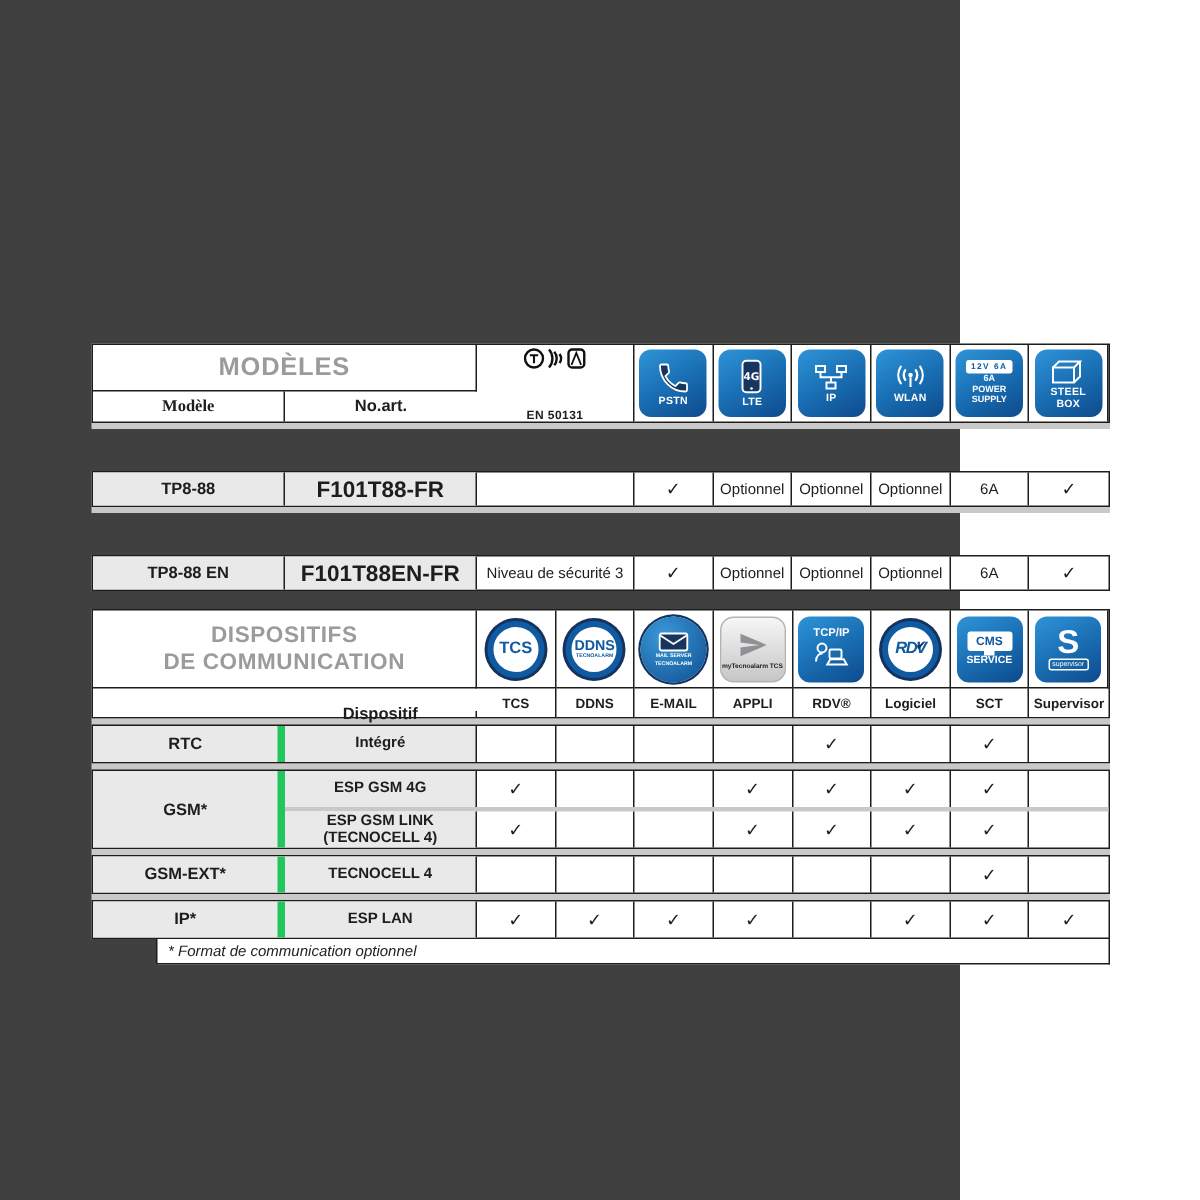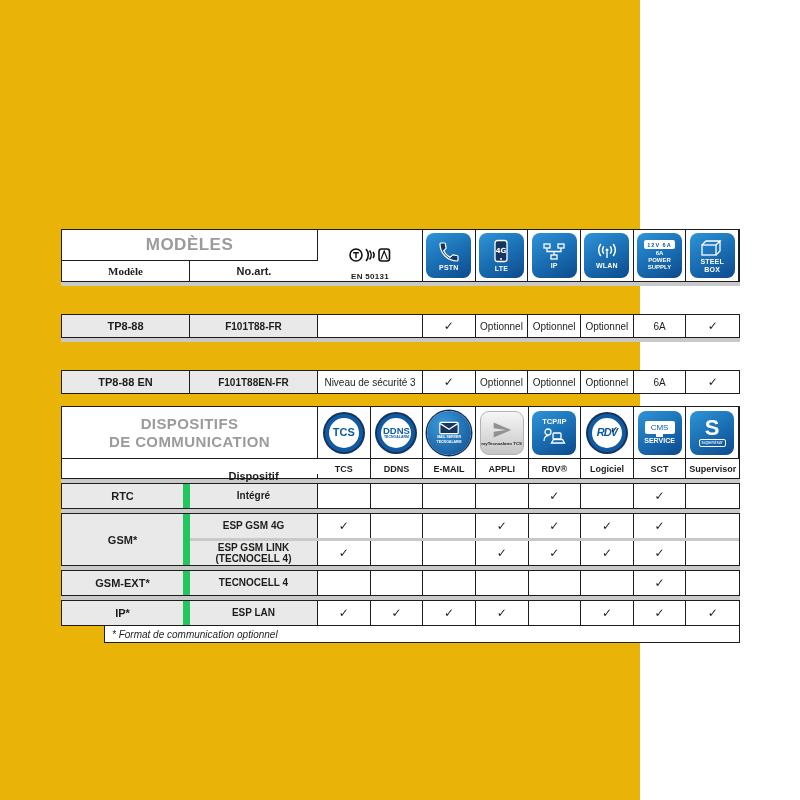--- a/index.html
+++ b/index.html
@@ -1,53 +1,53 @@
 <!DOCTYPE html>
 <html><head>
 <meta charset="utf-8">
 <style>
   * { box-sizing: border-box; margin: 0; padding: 0; }
   html,body { width:800px; height:800px; background:#fff; }
   body { font-family:"Liberation Sans","DejaVu Sans",sans-serif; color:#1d1d1b; }
-  .page { position:relative; width:640px; height:800px; background:#eab308; }
+  .page { position:relative; width:640px; height:800px; background:#404040; }
   .tables { position:absolute; left:61px; top:229px; width:679px; }
 
   
   .sep { height:4px; background:#c9c9c9; }
   .cell { border-right:1px solid #1d1d1b; display:flex; align-items:center; justify-content:center; text-align:center; }
   .cell:last-child { border-right:none; }
   .gray { background:#e9e9e9; }
 
   
   .t1-header { display:grid; grid-template-columns:128px 128px 105px repeat(6,1fr);
                grid-template-rows:31px 20px; border:1px solid #1d1d1b; background:#fff; }
   .h-models { grid-column:1/3; grid-row:1; border-right:1px solid #1d1d1b; border-bottom:1px solid #1d1d1b;
               display:flex; align-items:center; justify-content:center;
               font-size:17px; font-weight:bold; color:#9b9b9b; letter-spacing:.5px; }
   .h-sub { font-size:11px; font-weight:bold; }
   .h-span { grid-row:1/3; }
   .t1-row { display:grid; grid-template-columns:128px 128px 105px repeat(6,1fr);
             height:24px; border:1px solid #1d1d1b; background:#fff;margin-top:28px; }
   .t1-row .cell { font-size:10px; }
   .t1-row .name { font-size:11px; font-weight:bold; }
-  .t1-row .art { font-size:10px; font-weight:bold; }
+  .t1-row .art { font-size:15px; font-weight:bold; }
   .t1-row .check { font-size:12px; }
 
   
   .t2-wrap { margin-top:12px; }
   .t2-header { display:grid; grid-template-columns:128px 128px repeat(8,1fr);
                grid-template-rows:52px 19px; border:1px solid #1d1d1b; background:#fff; }
   .h-comm { grid-column:1/3; grid-row:1; border-right:1px solid #1d1d1b; border-bottom:1px solid #1d1d1b;
             display:flex; flex-direction:column; align-items:center; justify-content:center;
             font-size:15px; font-weight:bold; color:#9b9b9b; line-height:1.2; letter-spacing:.4px; }
   .h-icon { border-right:1px solid #1d1d1b; border-bottom:1px solid #1d1d1b; display:flex; align-items:center; justify-content:center; }
   .h-icon:nth-child(10) { border-right:none; }
   .h-col { font-size:9px; font-weight:bold; }
   .t2-group { display:flex; border:1px solid #1d1d1b; background:#fff; }
-  .fmt { width:128px; flex:0 0 128px; border-right:7px solid #22c55e; background:#e9e9e9;
+  .fmt { width:128px; flex:0 0 128px; border-right:5px solid #22c55e; background:#e9e9e9;
          display:flex; align-items:center; justify-content:center; font-size:11px; font-weight:bold; }
   .devices { flex:1; display:flex; flex-direction:column; }
   .dev-row { display:grid; grid-template-columns:128px repeat(8,1fr); flex:1; }
   .dev-row .cell { font-size:10px; }
   .dev-name { font-size:10.5px; font-weight:bold; line-height:1.15; white-space:pre-line; }
   .dev-row .check { font-size:12px; }
   .inner-sep { height:3px; background:#c9c9c9; }
   .row-h { min-height:24px; }
   .footnote { border:1px solid #1d1d1b; border-top:none; height:17px; display:flex; align-items:center;
               padding-left:7px; font-size:10px; font-style:italic; background:#fff;margin-left:43px; }
@@ -72,28 +72,28 @@
   .cicon .big { font-weight:bold; font-size:11px; line-height:1; }
   .cicon .tiny { font-size:3.5px; font-weight:bold; line-height:1.2; }
   .rdv-check { position:absolute; font-size:9px; color:#14325e; right:4px; top:7px; }
 
   .appli { width:44px; height:44px; border-radius:9px; border:1px solid #b3b3b3;
            background:linear-gradient(180deg,#f6f6f6,#c6c6c6); display:flex; flex-direction:column;
            align-items:center; justify-content:center; }
   .appli .tiny { font-size:4.4px; color:#222; font-weight:bold; margin-top:1px; }
 
   .sct-screen { width:30px; height:13px; background:#fff; border-radius:2px; color:#0f5aa0;
-                font-size:8px; font-weight:normal; display:flex; align-items:center; justify-content:center; }
+                font-size:8px; font-weight:bold; display:flex; align-items:center; justify-content:center; }
   .sct-stand { width:7px; height:3px; background:#fff; }
   .sct-sub { font-size:7px; font-weight:bold; }
   .sup-s { font-size:22px; font-weight:bold; line-height:.95; }
   .sup-box { border:1px solid #fff; border-radius:2px; font-size:4.6px; padding:0 2px; line-height:1.5; }
   .log-top { font-size:7.5px; font-weight:bold; line-height:1; margin-bottom:1px; }
 
-  .en-cell { display:flex; flex-direction:column; align-items:center; justify-content:flex-end; gap:1px; }
+  .en-cell { display:flex; flex-direction:column; align-items:center; justify-content:space-between; gap:1px; }
   .en-label { font-size:8px; font-weight:bold; letter-spacing:.3px; }
 </style>
 </head>
 <body>
 
 <div class="page">
   <div class="tables">
 
     <div class="t1-header">
       <div class="h-models">MODÈLES</div>

